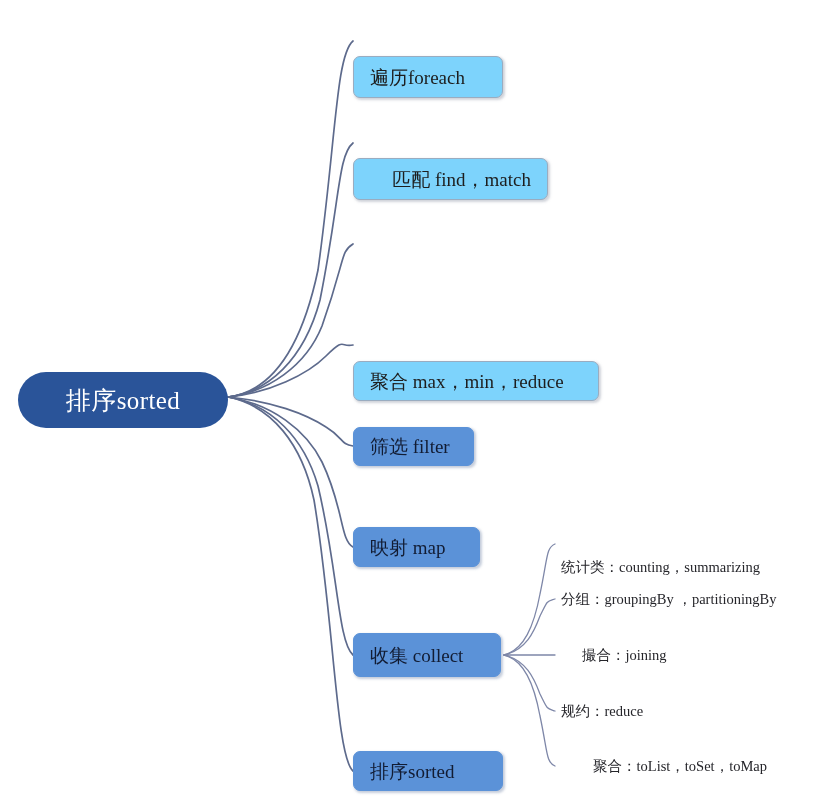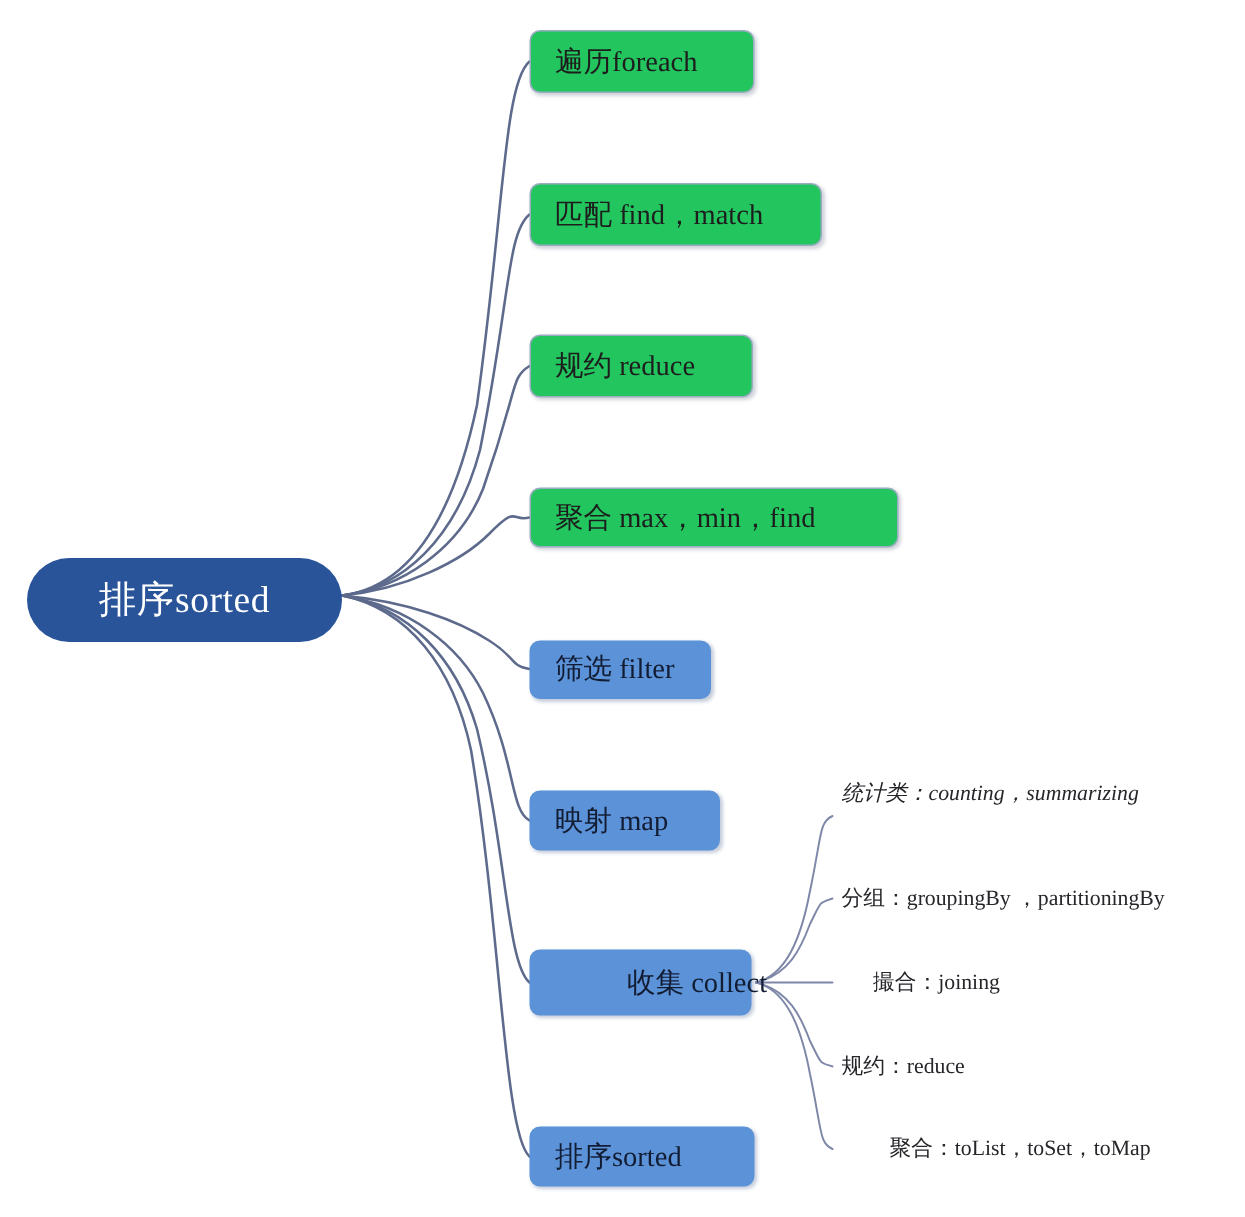--- a/index.html
+++ b/index.html
@@ -67,23 +67,24 @@
     align-items: center;
     border-radius: 7px;
   }
   .node .label {
     white-space: nowrap;
     line-height: 1;
     padding-left: 16px;
     padding-right: 16px;
   }
   .node.mint {
-    background: #22c55e;
+    background: #7dd3fc;
     border: 1.3px solid #9aacc0;
     box-shadow: 1.5px 1.5px 2.5px rgba(120,130,150,0.35);
+    margin-top: 36px;
   }
   .node.mint .label {
     color: #1d1d1d;
     font-size: 19px;
   }
   .node.blue {
     background: #5b92d8;
     border: 1px solid #5b92d8;
     box-shadow: 1.5px 1.5px 2.5px rgba(110,130,165,0.40);
   }
@@ -125,49 +126,46 @@
   </svg>
 
   <div class="root-node">
     <span class="label">排序sorted</span>
   </div>
 
   <div class="node mint" style="left:353px; top:20px; width:150px; height:42px;">
     <span class="label">遍历foreach</span>
   </div>
 
-  <div class="node mint" style="left:353px; top:122px; width:195px; height:42px;">
+  <div class="node mint" style="left:353px; top:122px; width:195px; height:42px;justify-content:flex-end;">
     <span class="label">匹配 find，match</span>
   </div>
 
-  <div class="node mint" style="left:353px; top:223px; width:149px; height:42px;">
-    <span class="label">规约 reduce</span>
-  </div>
 
   <div class="node mint" style="left:353px; top:325px; width:246px; height:40px;">
-    <span class="label">聚合 max，min，find</span>
+    <span class="label">聚合 max，min，reduce</span>
   </div>
 
   <div class="node blue" style="left:353px; top:427px; width:121px; height:39px;">
     <span class="label">筛选 filter</span>
   </div>
 
   <div class="node blue" style="left:353px; top:527px; width:127px; height:40px;">
     <span class="label">映射 map</span>
   </div>
 
-  <div class="node blue" style="left:353px; top:633px; width:148px; height:44px;padding-left:48px;">
+  <div class="node blue" style="left:353px; top:633px; width:148px; height:44px;">
     <span class="label">收集 collect</span>
   </div>
 
   <div class="node blue" style="left:353px; top:751px; width:150px; height:40px;">
     <span class="label">排序sorted</span>
   </div>
 
-  <div class="leaf" style="left:561px; top:522px;font-style:italic;">统计类：counting，summarizing</div>
+  <div class="leaf" style="left:561px; top:560px;">统计类：counting，summarizing</div>
 
   <div class="leaf" style="left:561px; top:592px;">分组：groupingBy ，partitioningBy</div>
 
   <div class="leaf" style="left:561px; top:648px;margin-left:21px;">撮合：joining</div>
 
   <div class="leaf" style="left:561px; top:704px;">规约：reduce</div>
 
   <div class="leaf" style="left:561px; top:759px;margin-left:32px;">聚合：toList，toSet，toMap</div>
 
 </div>

